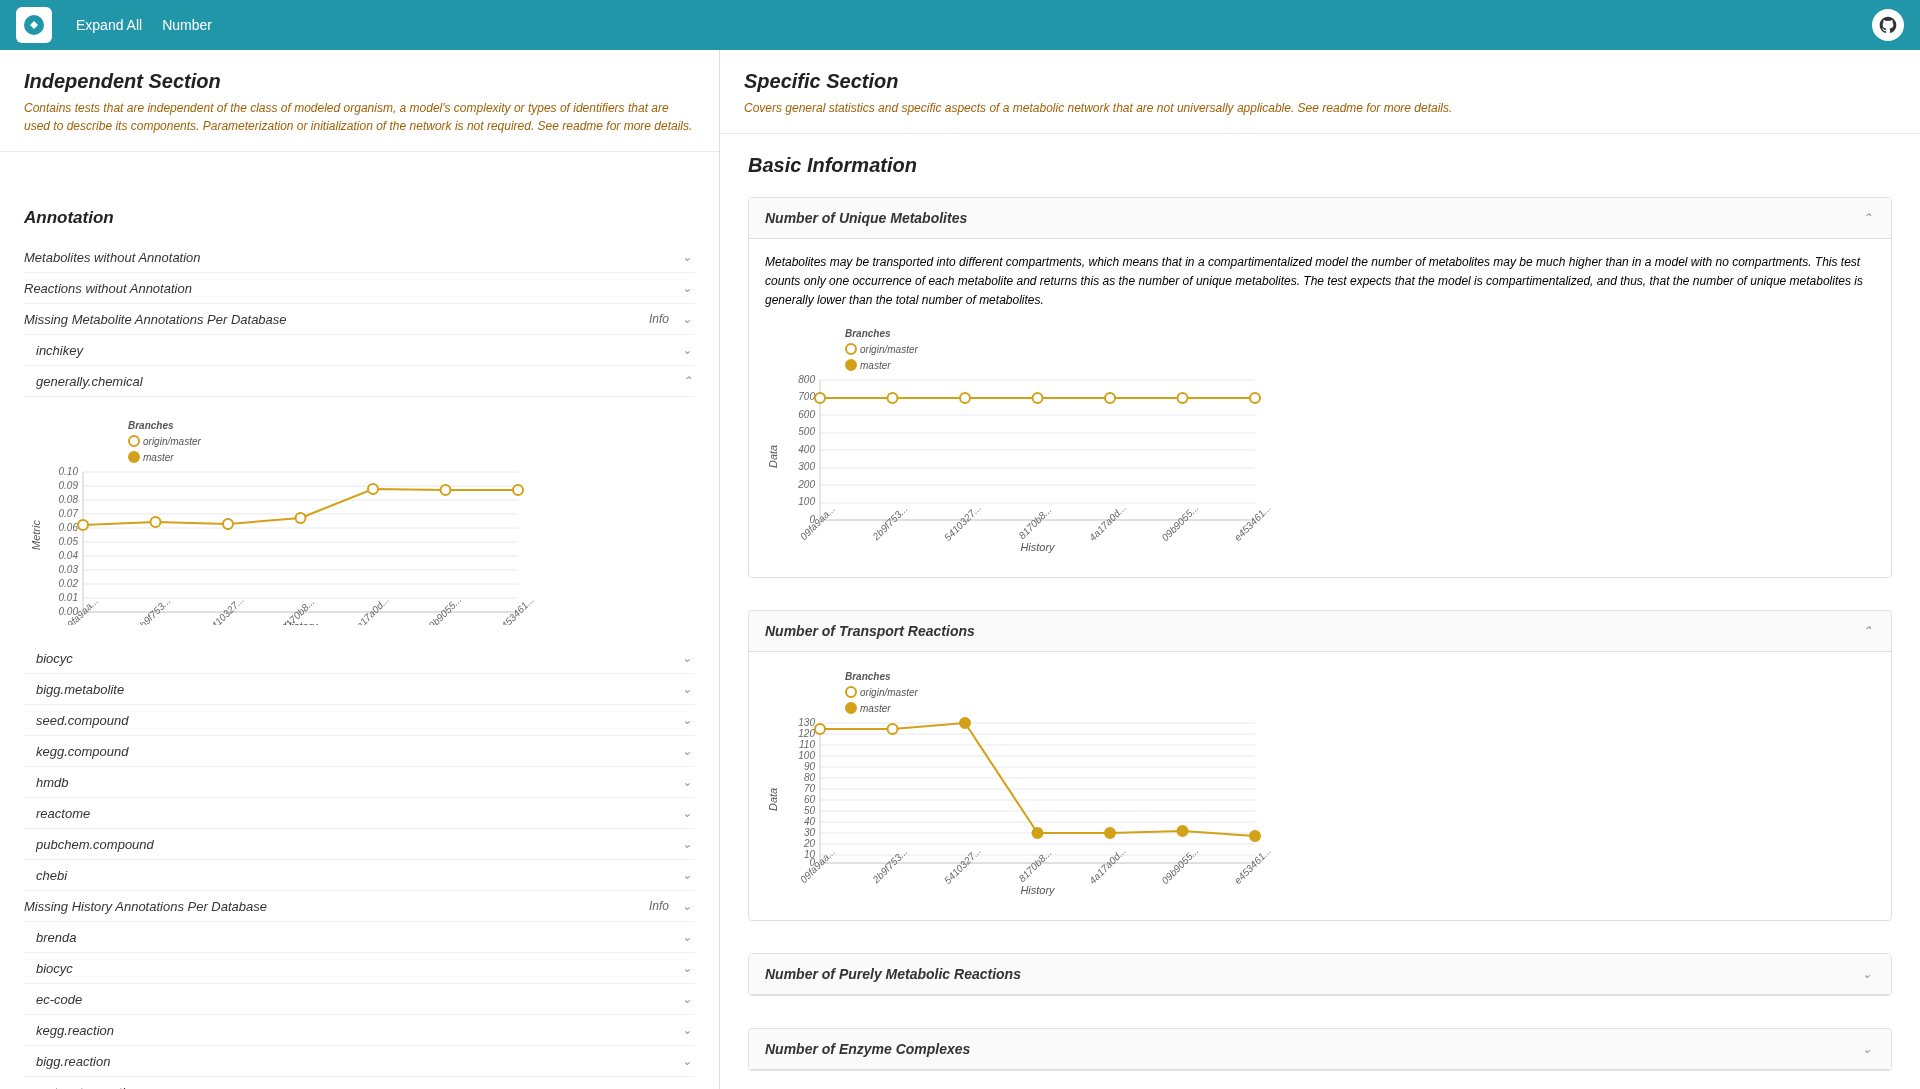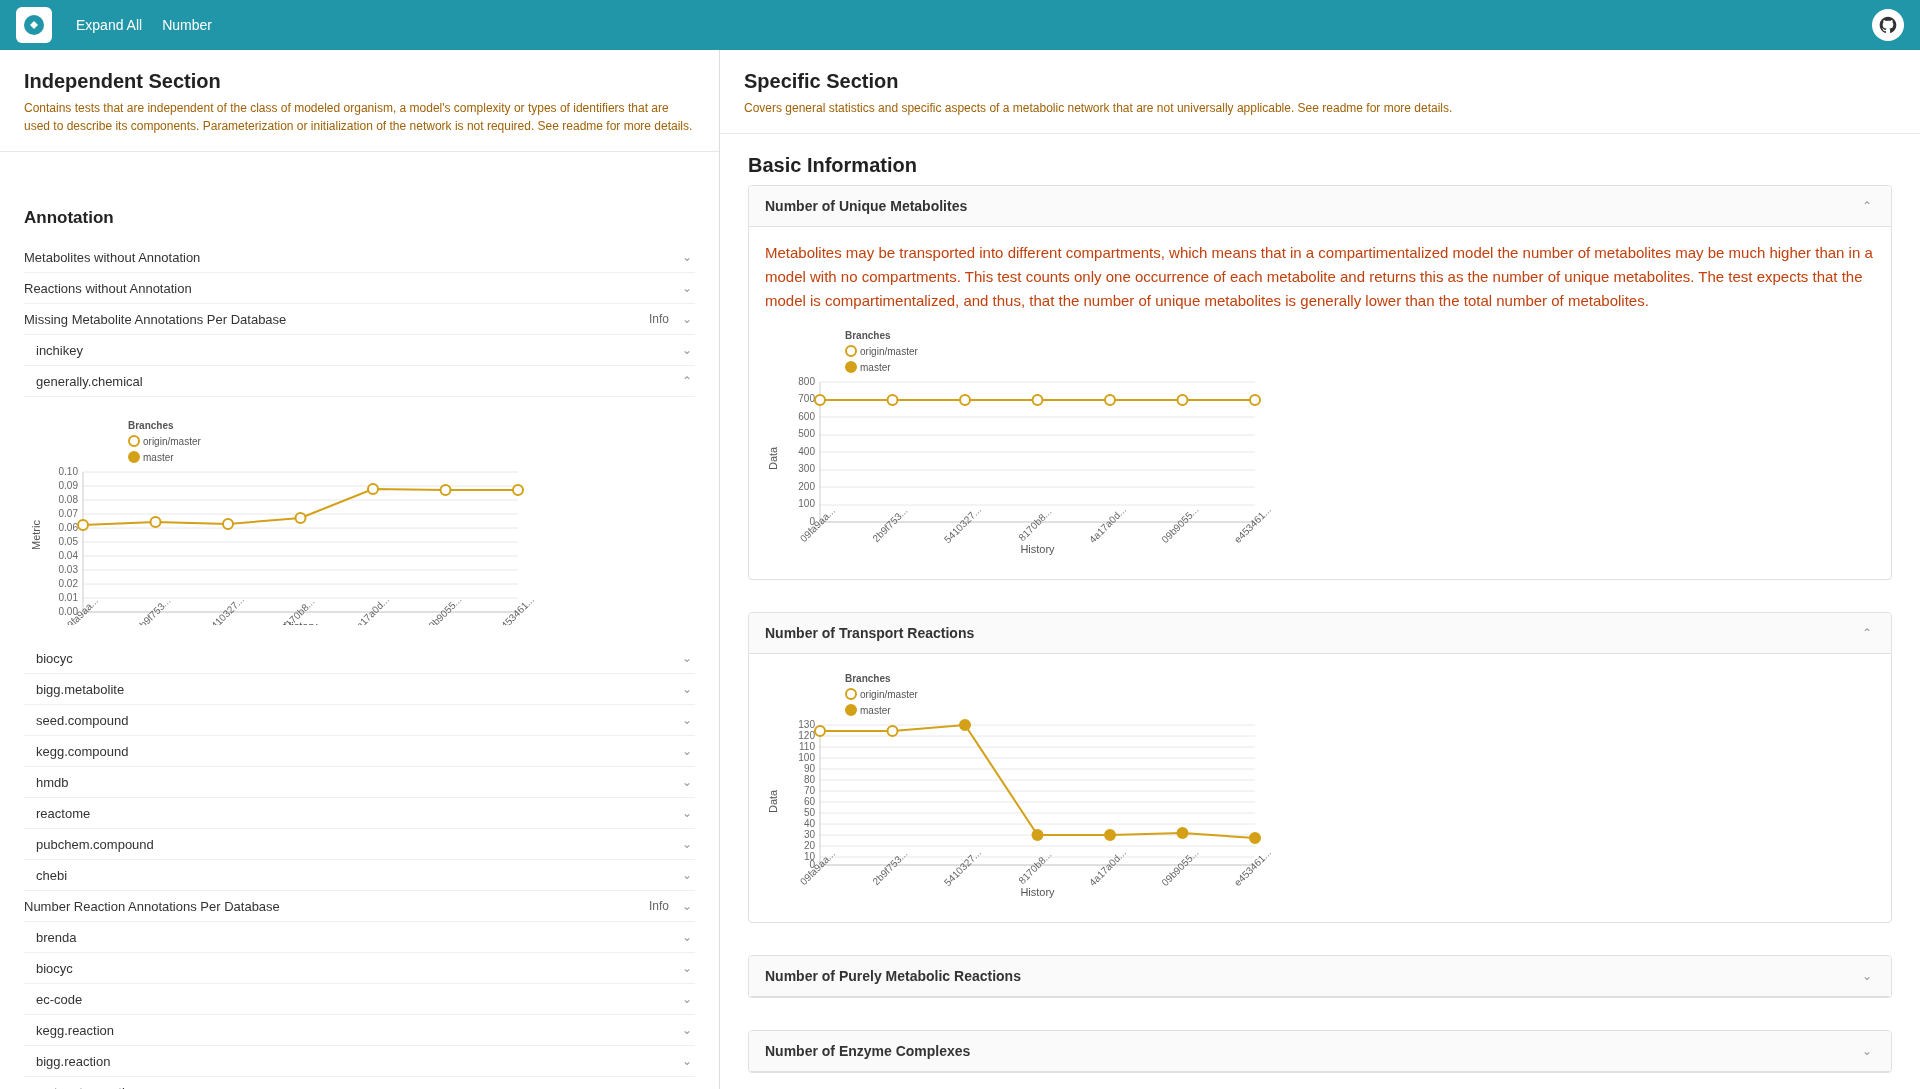--- a/index.html
+++ b/index.html
@@ -43,20 +43,21 @@
       align-items: center;
       justify-content: center;
       cursor: pointer;
     }
 
     
     .main-container {
       display: flex;
       height: calc(100vh - 50px);
       overflow: hidden;
+      font-style: italic;
     }
 
     
     .left-panel {
       width: 720px;
       min-width: 720px;
       overflow-y: auto;
       background: white;
       border-right: 1px solid #ddd;
     }
@@ -143,21 +144,21 @@
     }
 
     
     .right-section {
       padding: 20px 28px;
     }
     .right-section-title {
       font-size: 20px;
       font-weight: 600;
       color: #222;
-      margin-bottom: 8px;
+      margin-bottom: 20px;
     }
     .subsection {
       border: 1px solid #e0e0e0;
       border-radius: 4px;
       margin-bottom: 32px;
       overflow: hidden;
     }
     .subsection-header {
       display: flex;
       align-items: center;
@@ -169,22 +170,22 @@
     }
     .subsection-title {
       font-size: 14px;
       font-weight: 600;
       color: #333;
     }
     .subsection-body {
       padding: 14px 16px;
     }
     .subsection-desc {
-      font-size: 15px;
-      color: #c2410c;
+      font-size: 12px;
+      color: #000000;
       line-height: 1.6;
       margin-bottom: 12px;
     }
 
     
     .chart-svg {
       display: block;
     }
     .axis-label {
       font-size: 10px;
@@ -364,21 +365,21 @@
       <div class="row-item sub-item">
         <span class="row-label">pubchem.compound</span>
         <span class="chevron">⌄</span>
       </div>
       <div class="row-item sub-item">
         <span class="row-label">chebi</span>
         <span class="chevron">⌄</span>
       </div>
 
       <div class="row-item">
-        <span class="row-label">Number Reaction Annotations Per Database</span>
+        <span class="row-label">Missing History Annotations Per Database</span>
         <div class="row-actions">
           <span class="info-badge">Info</span>
           <span class="chevron">⌄</span>
         </div>
       </div>
 
       <div class="row-item sub-item">
         <span class="row-label">brenda</span>
         <span class="chevron">⌄</span>
       </div>

